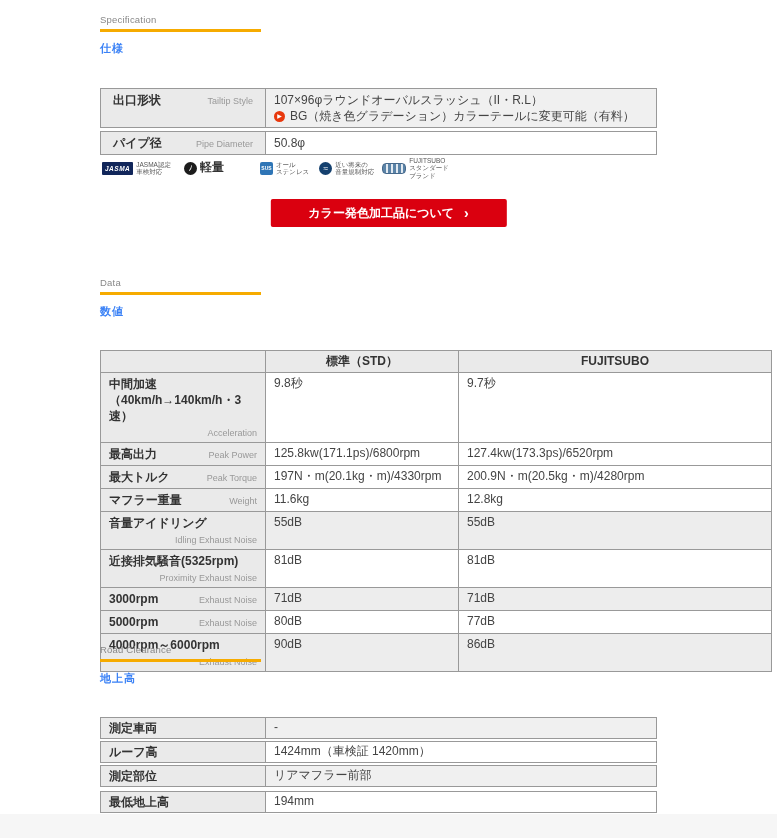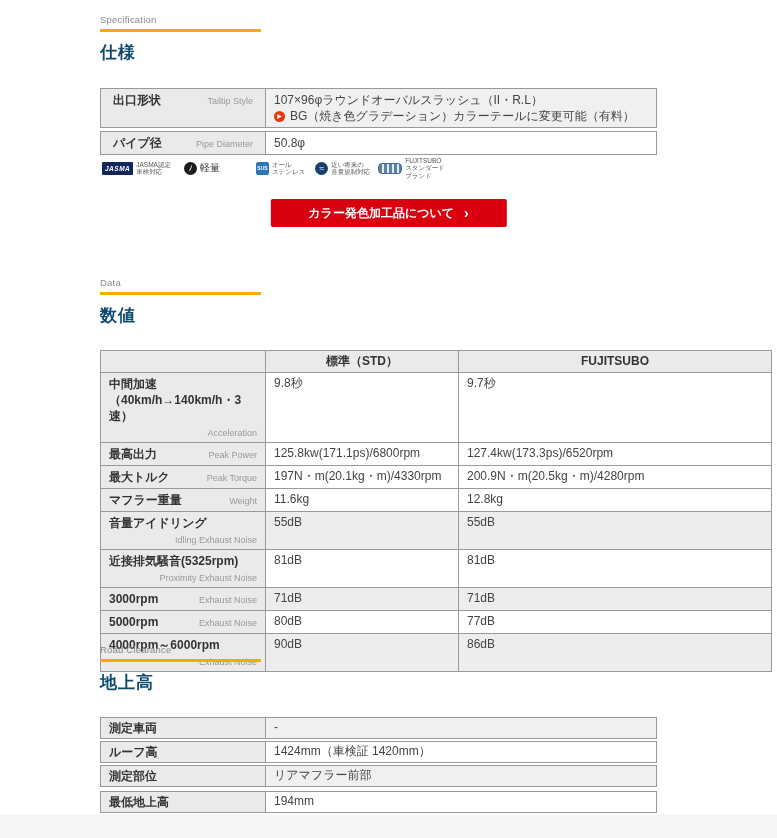--- a/index.html
+++ b/index.html
@@ -4,21 +4,21 @@
 <style>
   * { margin:0; padding:0; box-sizing:border-box; }
   html,body { background:#fff; }
   body { font-family:"Liberation Sans","DejaVu Sans",sans-serif; color:#333; }
   #page { position:relative; width:777px; height:838px; background:#ffffff; overflow:hidden; }
 
   
   .sec { position:absolute; left:100px; }
   .sec-label { font-size:9.5px; color:#888; letter-spacing:.2px; }
   .sec-underline { width:161px; height:3px; background:#f6ab00; margin-top:4px; }
-  .sec-title { font-size:17px; font-weight:bold; color:#0c4a6e; margin-top:9px; letter-spacing:1px; }
+  .sec-title { font-size:11px; font-weight:bold; color:#3b82f6; margin-top:9px; letter-spacing:1px; }
 
   
   .rowtbl { display:flex; border:1px solid #999; background:#fff; width:557px; }
   .lblcell { width:165px; flex:0 0 165px; background:#eaeaea; border-right:1px solid #999;
              padding:3px 12px; display:flex; flex-wrap:wrap; justify-content:space-between;
              align-items:flex-start; }
   .jp  { font-weight:bold; font-size:12px; color:#333; line-height:16px; }
   .en  { font-size:9px; color:#999; margin-left:auto; line-height:12px; padding-top:3px; }
   .valcell { flex:1; padding:3px 8px; font-size:12px; color:#444; line-height:16px; background:#fff; }
   .valcell.shaded { background:#f0f0f0; }
@@ -27,21 +27,21 @@
             background:#e8380d; color:#fff; font-size:6px; line-height:11px;
             text-align:center; margin-right:5px; flex:0 0 11px; }
 
   #spec-table { position:absolute; left:100px; top:88px; }
   #spec-table .rowtbl + .rowtbl { margin-top:3px; }
 
   
   #badges { position:absolute; left:102px; top:156px; display:flex; align-items:center; height:24px; }
   .badge { display:flex; align-items:center; }
   .badge-txt { margin-left:3px; font-size:6.5px; line-height:7.5px; color:#555; }
-  .badge-txt.big { font-size:10px; font-weight:normal; color:#333; }
+  .badge-txt.big { font-size:12px; font-weight:bold; color:#333; }
   .jasma-box { background:#11265a; color:#fff; font-size:6.5px; font-weight:bold; font-style:italic;
                padding:3px 3px; letter-spacing:.5px; border-radius:1px; }
   .circ { width:13px; height:13px; border-radius:50%; display:flex; align-items:center;
           justify-content:center; color:#fff; font-size:8px; }
   .circ.dark { background:#1c1c1c; }
   .circ.navy { background:#14406e; }
   .sq-blue { width:13px; height:13px; background:#2e75b6; color:#fff; font-size:5px; font-weight:bold;
              display:flex; align-items:center; justify-content:center; border-radius:2px; }
   .muffler { width:24px; height:11px; border:1px solid #46698c; border-radius:4px;
              background:repeating-linear-gradient(90deg,#5b84a8 0 3px,#e3eaf1 3px 5px); }

